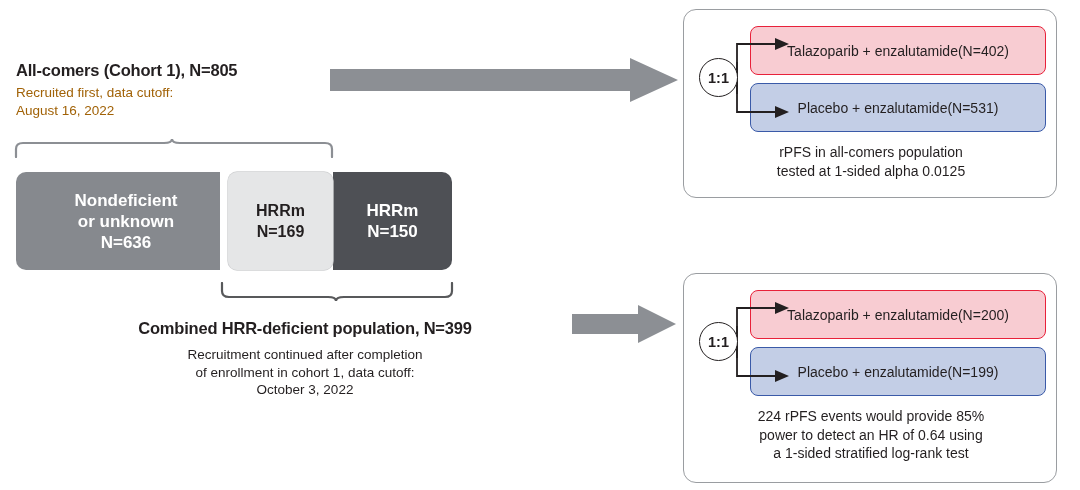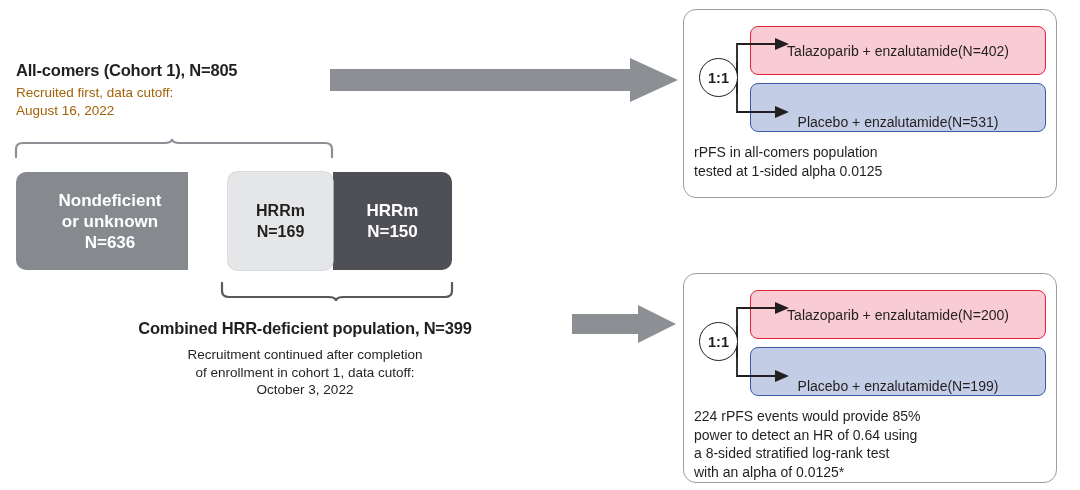--- a/index.html
+++ b/index.html
@@ -34,21 +34,21 @@
   }
   .seg {
     position: absolute; top: 0; height: 98px;
     display: flex; flex-direction: column;
     align-items: center; justify-content: center;
     text-align: center; font-weight: bold;
     box-sizing: border-box;
   }
   .seg-line { display: block; line-height: 21px; }
   #seg-nondef {
-    left: 0; width: 172px;
+    left: 0; width: 204px;
     background: #86898e;
     color: #ffffff;
     border-radius: 10px 0 0 10px;
     font-size: 17px;
     padding-left: 16px;
   }
   #seg-hrrm-1 {
     left: 212px; width: 105px;
     background: #e5e6e7;
     color: #231f20;
@@ -119,26 +119,25 @@
     box-sizing: border-box;
   }
   .arm-line { display: block; }
   .arm-tala {
     background: #f8ccd2;
     border: 1.8px solid #e8213a;
   }
   .arm-plac {
     background: #c3cee6;
     border: 1.8px solid #3a5aa8;
-    align-items: flex-end;
   }
 
   .panel-note {
     position: absolute;
-    text-align: left;
+    text-align: center;
     font-size: 14px;
     line-height: 18.5px;
   }
 </style>
 </head>
 <body>
 
 <div class="abs" id="allcomers-title">All-comers (Cohort 1), N=805</div>
 
 <div class="abs" id="allcomers-sub">
@@ -230,16 +229,15 @@
   </div>
 
   <div class="arm-box arm-plac" style="left:66px; top:73px; width:296px; height:49px;">
     <span class="arm-line">Placebo + enzalutamide</span>
     <span class="arm-line">(N=199)</span>
   </div>
 
   <div class="panel-note" style="left:10px; top:133px; width:354px;">
     <div>224 rPFS events would provide 85%</div>
     <div>power to detect an HR of 0.64 using</div>
-    <div>a 8-sided stratified log-rank test</div>
-    <div>with an alpha of 0.0125*</div>
+    <div>a 1-sided stratified log-rank test</div>
   </div>
 </div>
 
 </body></html>

